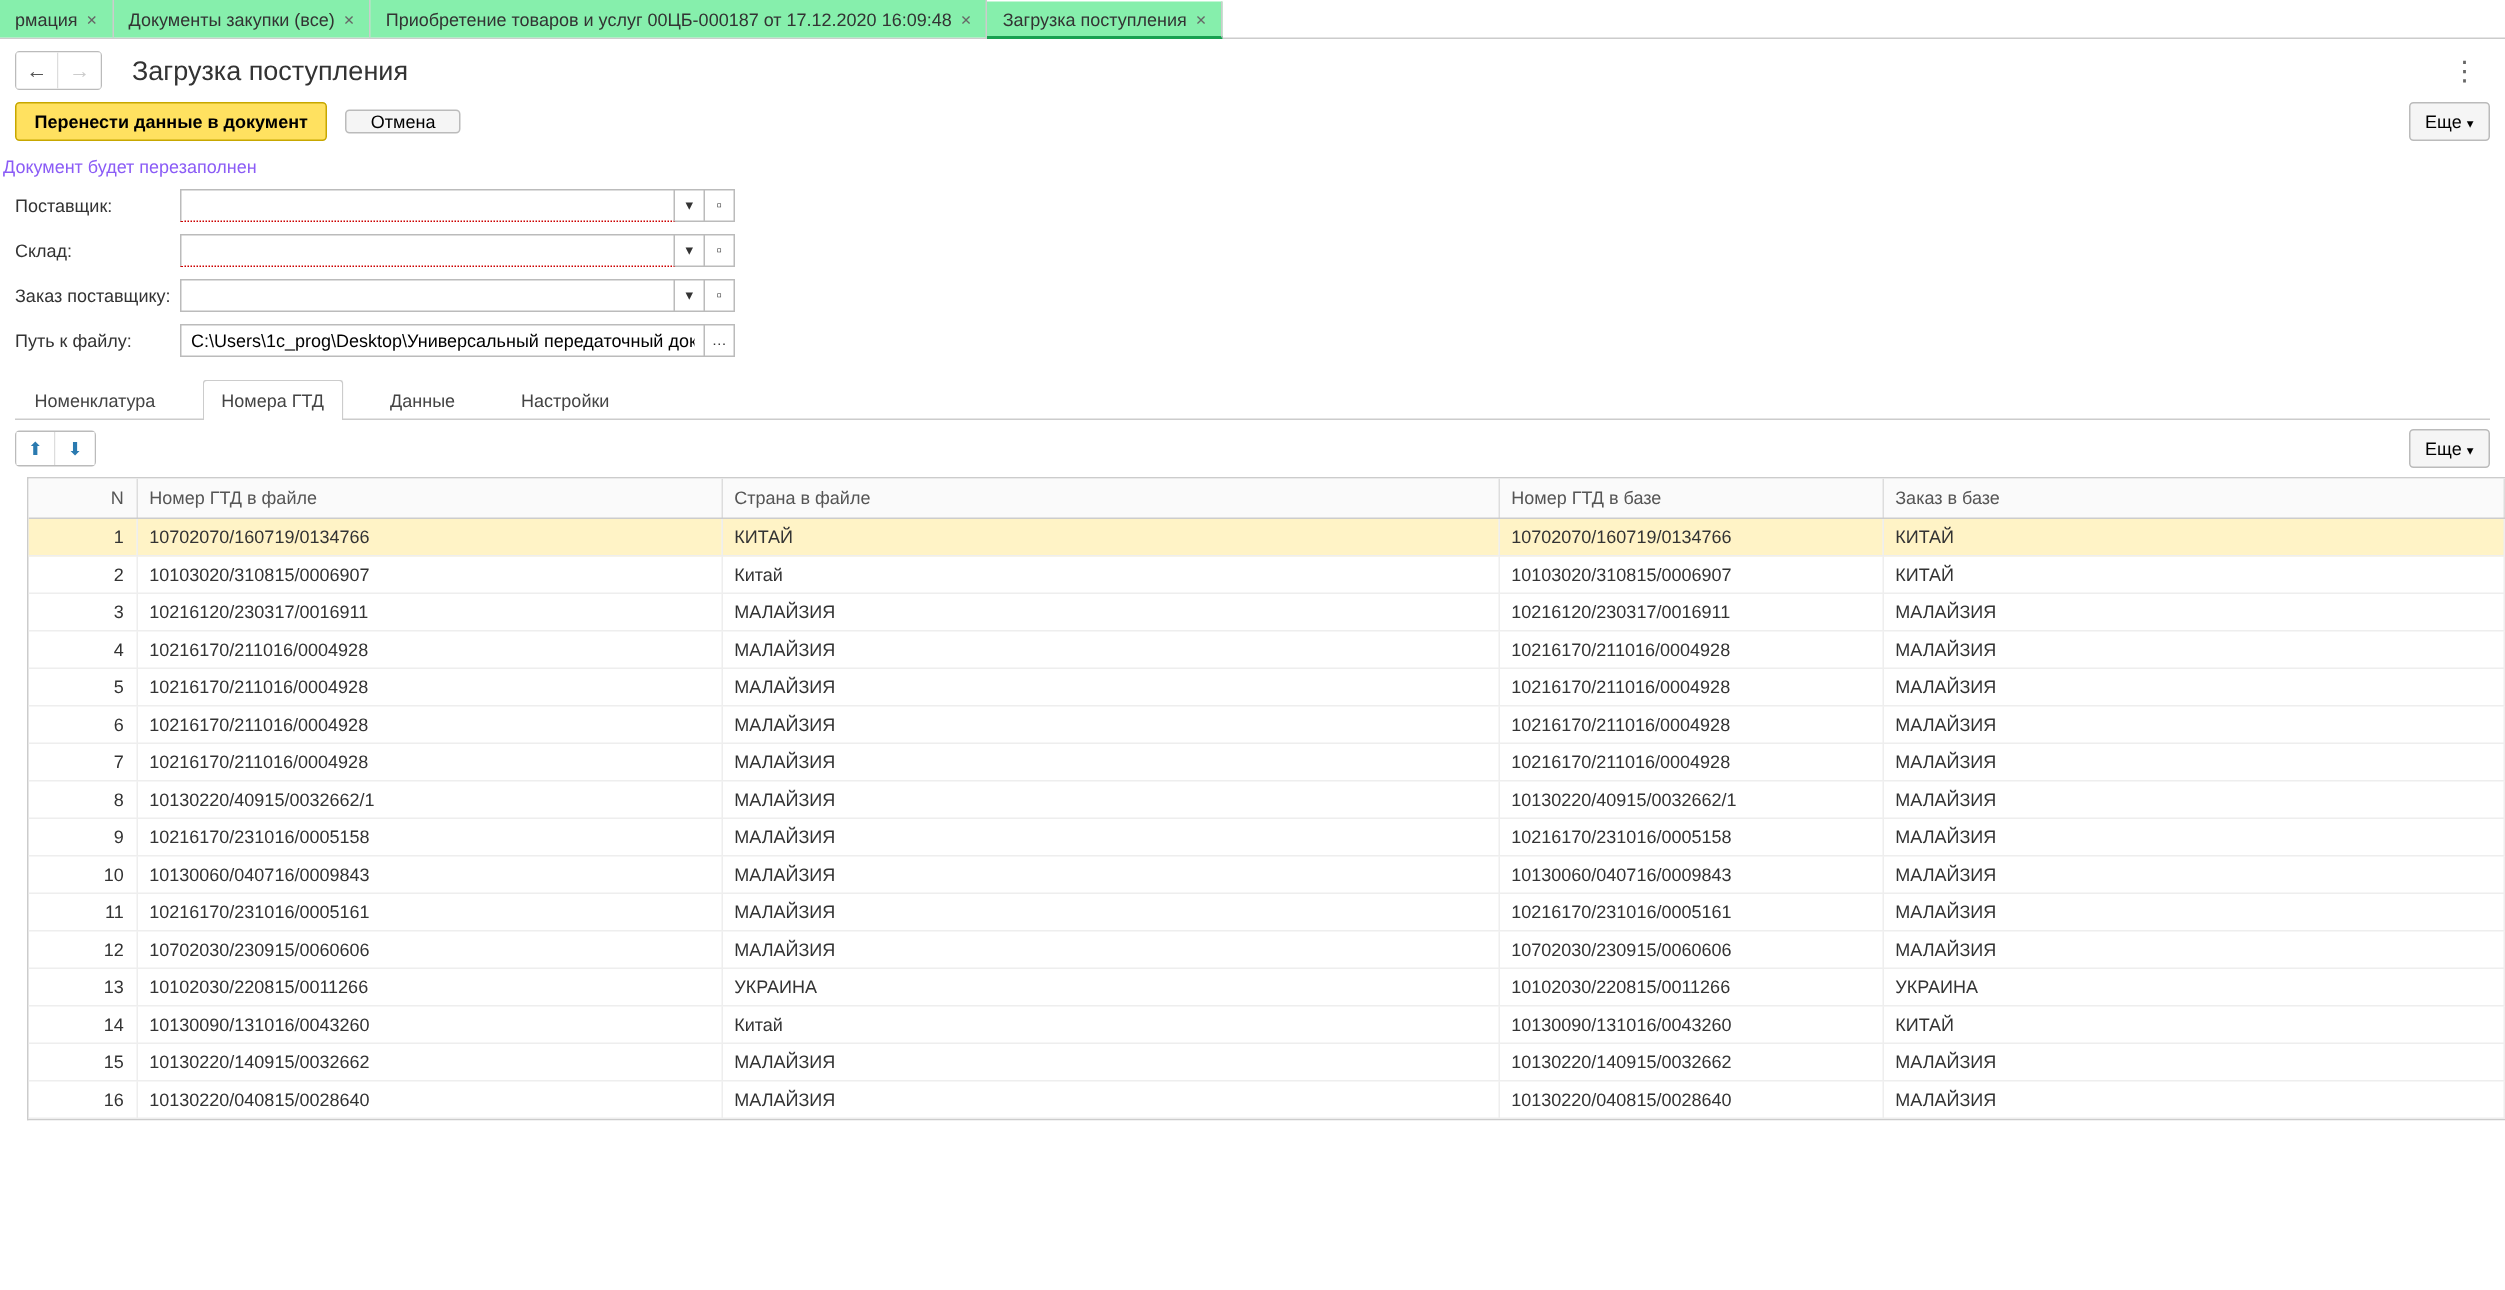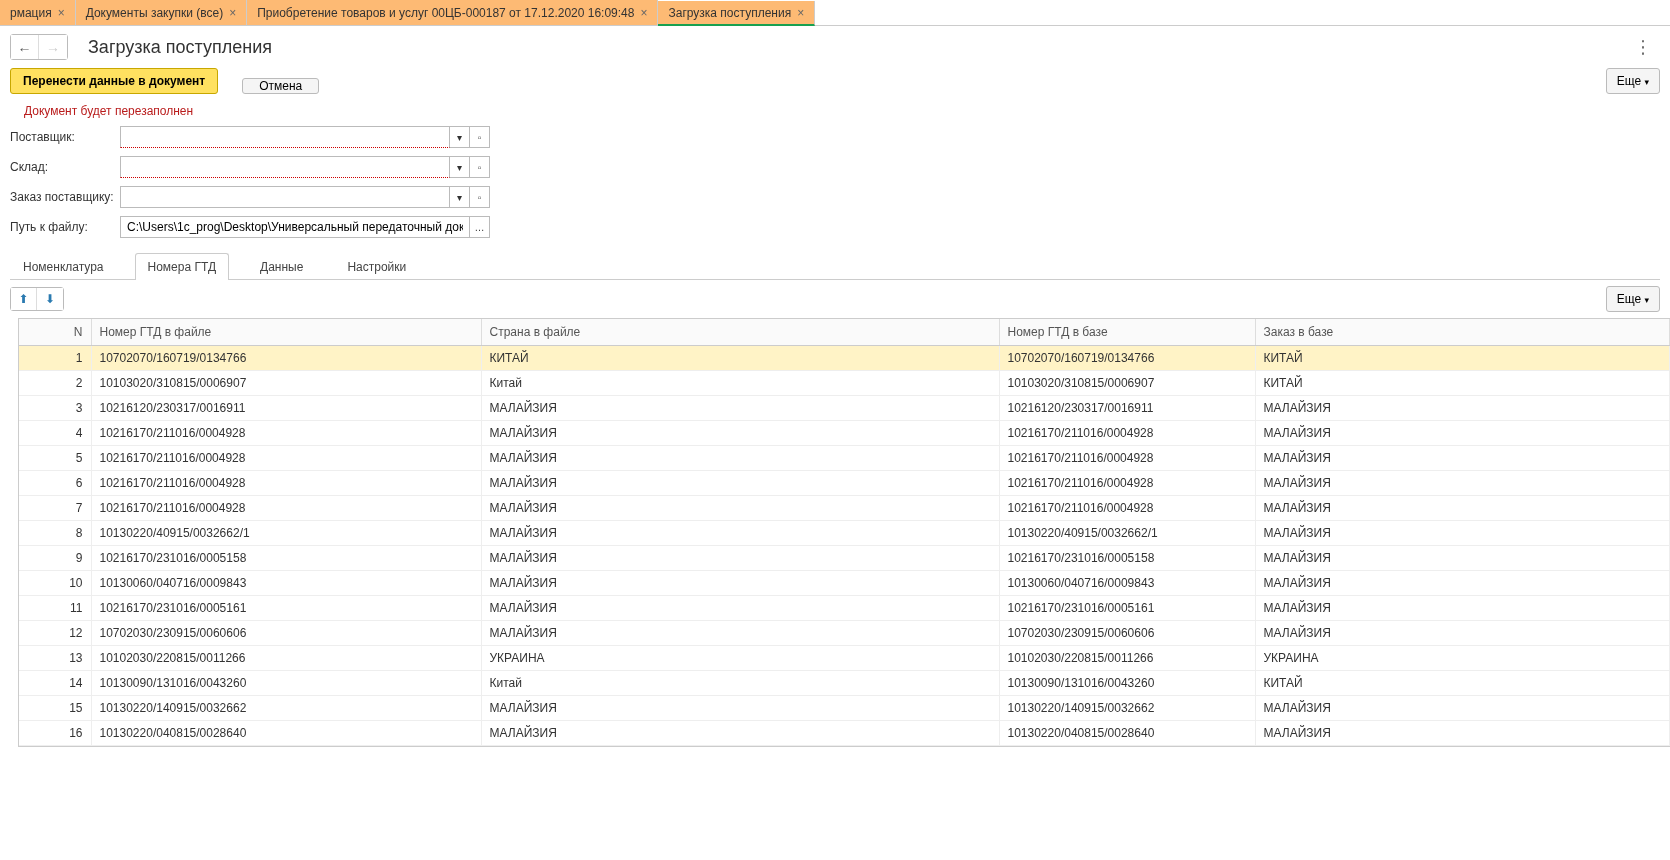--- a/index.html
+++ b/index.html
@@ -1,35 +1,35 @@
 <!DOCTYPE html>
 <html><head>
 <meta charset="utf-8">
 <style>
 * { box-sizing: border-box; margin: 0; padding: 0; }
 body { font-family: Arial, sans-serif; font-size: 12px; color: #333; background: #fff; }
 
 .top-tabs { display: flex; border-bottom: 1px solid #ccc; height: 26px; }
-.top-tab { display: flex; align-items: center; padding: 0 10px; border-right: 1px solid #ccc; font-size: 12px; cursor: pointer; background: #fdba74; }
+.top-tab { display: flex; align-items: center; padding: 0 10px; border-right: 1px solid #ccc; font-size: 12px; cursor: pointer; background: #86efac; }
 .top-tab.active { border-bottom: 2px solid #18a050; position: relative; top: 1px; }
 .top-tab .close { margin-left: 6px; color: #666; font-size: 12px; cursor: pointer; }
 
 .toolbar-row { display: flex; align-items: center; padding: 8px 10px; }
 .nav-arrows { display: flex; gap: 0; border: 1px solid #bbb; border-radius: 3px; margin-right: 20px; }
 .nav-arrow { width: 28px; height: 24px; display: flex; align-items: center; justify-content: center; background: #fff; cursor: pointer; font-size: 14px; color: #555; }
 .nav-arrow:first-child { border-right: 1px solid #ddd; }
 .page-title { font-size: 18px; color: #333; }
 .kebab { margin-left: auto; margin-right: 8px; color: #666; cursor: pointer; font-size: 18px; }
 
-.action-row { display: flex; align-items: flex-end; padding: 0 10px 6px; gap: 24px; }
+.action-row { display: flex; align-items: center; padding: 0 10px 6px; gap: 12px; }
 .btn-yellow { background: #ffe160; border: 1px solid #c7a700; padding: 5px 12px; font-size: 12px; cursor: pointer; border-radius: 3px; font-weight: bold; }
 .btn-gray { background: #f5f5f5; border: 1px solid #bbb; padding: 0 16px; font-size: 12px; cursor: pointer; border-radius: 3px; }
 .btn-more { margin-left: auto; background: #f5f5f5; border: 1px solid #bbb; padding: 5px 10px; font-size: 12px; cursor: pointer; border-radius: 3px; }
 
-.warning { color: #b91c1c; padding: 4px 24px 6px; font-size: 12px; }
+.warning { color: #8b5cf6; padding: 4px 2px 6px; font-size: 12px; }
 
 .form-area { padding: 2px 10px; }
 .form-row { display: flex; align-items: center; margin-bottom: 8px; }
 .form-label { width: 110px; font-size: 12px; }
 .form-input-wrap { display: flex; width: 370px; }
 .form-input { flex: 1; height: 22px; border: 1px solid #bbb; border-bottom: 1px dotted #c00; padding: 0 6px; font-size: 12px; }
 .form-input.no-err { border-bottom: 1px solid #bbb; }
 .input-btn { width: 20px; height: 22px; border: 1px solid #bbb; border-left: none; background: #fff; cursor: pointer; font-size: 10px; display: flex; align-items: center; justify-content: center; }
 
 .sub-tabs { display: flex; border-bottom: 1px solid #ccc; margin: 4px 10px 0; gap: 18px; }

